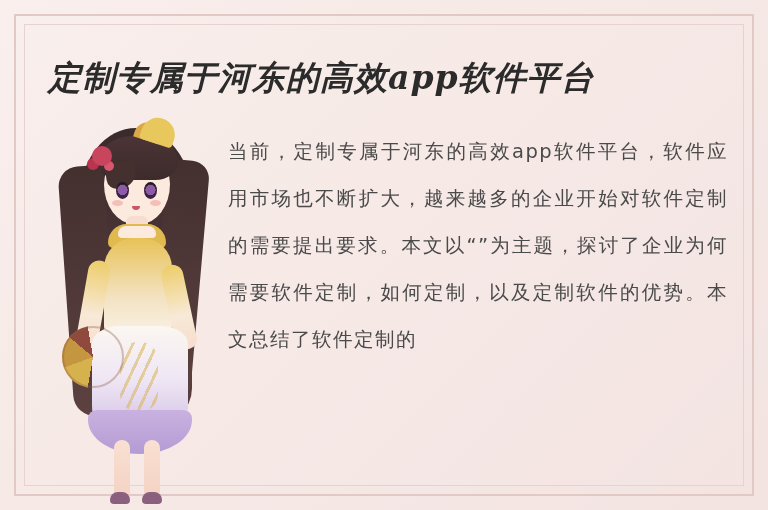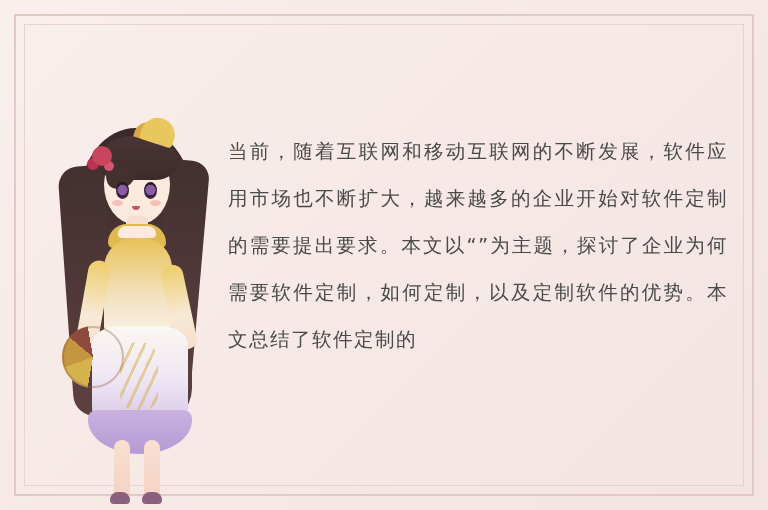--- a/index.html
+++ b/index.html
@@ -236,20 +236,21 @@
   .shoe-r { left: 96px; }
 </style>
 </head>
 <body>
 
 <div class="poster">
 
   <div class="frame-outer"></div>
   <div class="frame-inner"></div>
 
+  <div class="title">定制专属于河东的高效app软件平台</div>
 
   <div class="illustration">
     <div class="ill-layer hair-back"></div>
     <div class="ill-layer hair-back2"></div>
     <div class="ill-layer hair-back3"></div>
     <div class="ill-layer face"></div>
     <div class="ill-layer hair-front"></div>
     <div class="ill-layer bangs"></div>
     <div class="ill-layer hair-orn"></div>
     <div class="ill-layer hair-flower"></div>
@@ -268,15 +269,15 @@
     <div class="ill-layer dress-deco"></div>
     <div class="ill-layer dress-hem"></div>
     <div class="ill-layer fan"></div>
     <div class="ill-layer fan-rim"></div>
     <div class="ill-layer leg-l"></div>
     <div class="ill-layer leg-r"></div>
     <div class="ill-layer shoe-l"></div>
     <div class="ill-layer shoe-r"></div>
   </div>
 
-  <div class="body-text">当前，随着互联网和移动互联网的不断发展，软件应用市场也不断扩大，越来越多的企业开始对软件定制的需要提出要求。本文以“”为主题，探讨了企业为何需要软件定制，如何定制，以及定制软件的优势。本文总结了软件定制的</div>
+  <div class="body-text">当前，定制专属于河东的高效app软件平台，软件应用市场也不断扩大，越来越多的企业开始对软件定制的需要提出要求。本文以“”为主题，探讨了企业为何需要软件定制，如何定制，以及定制软件的优势。本文总结了软件定制的</div>
 
 </div>
 
 </body></html>

